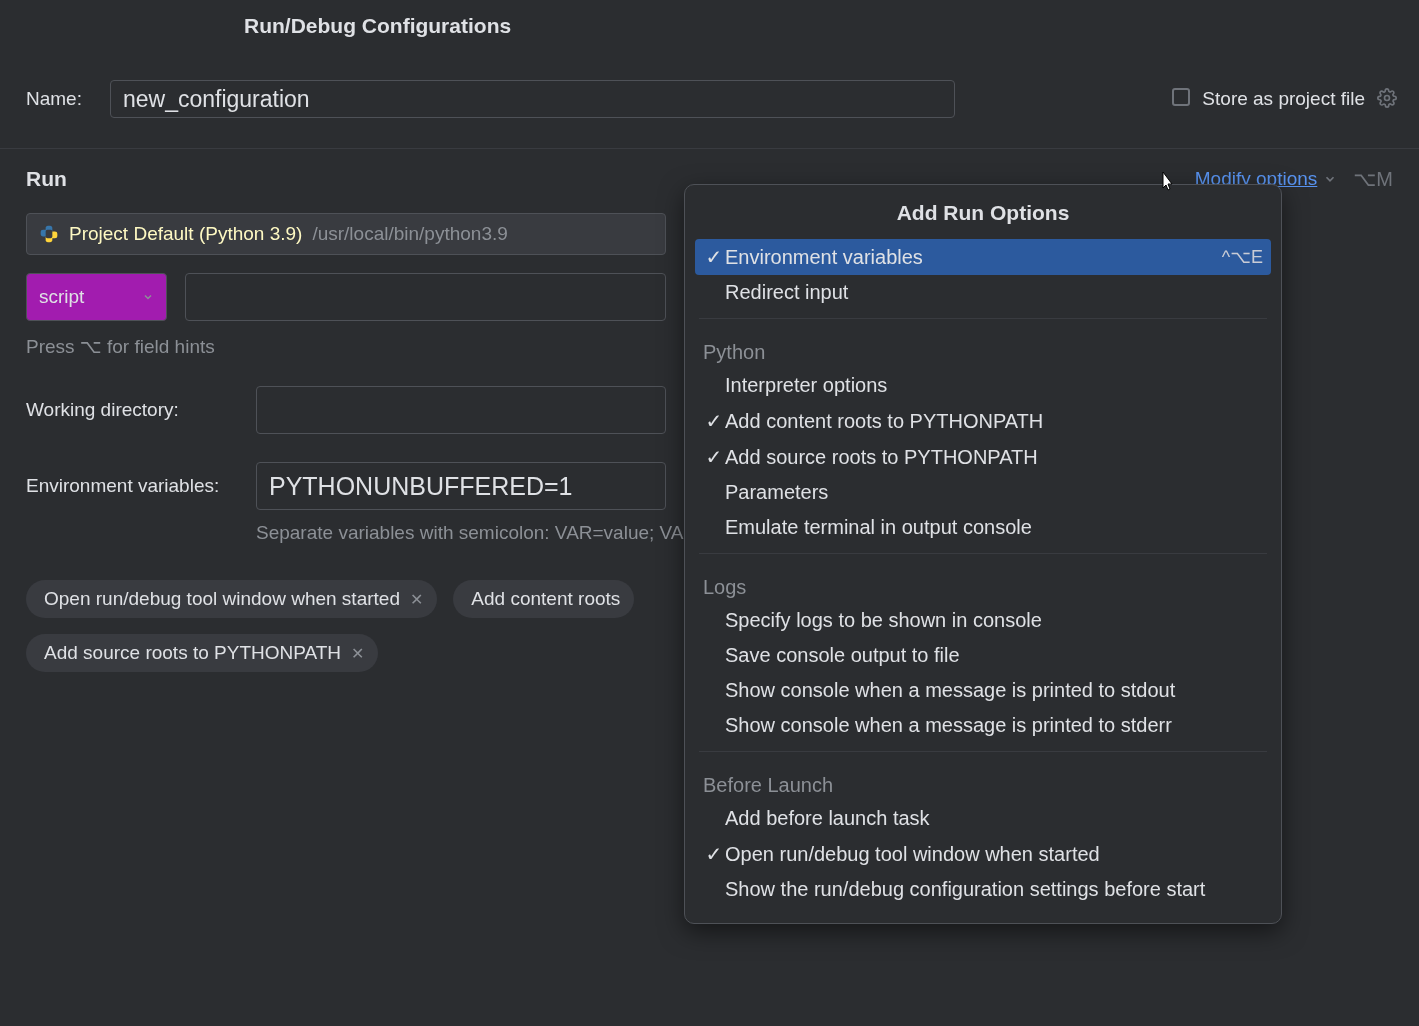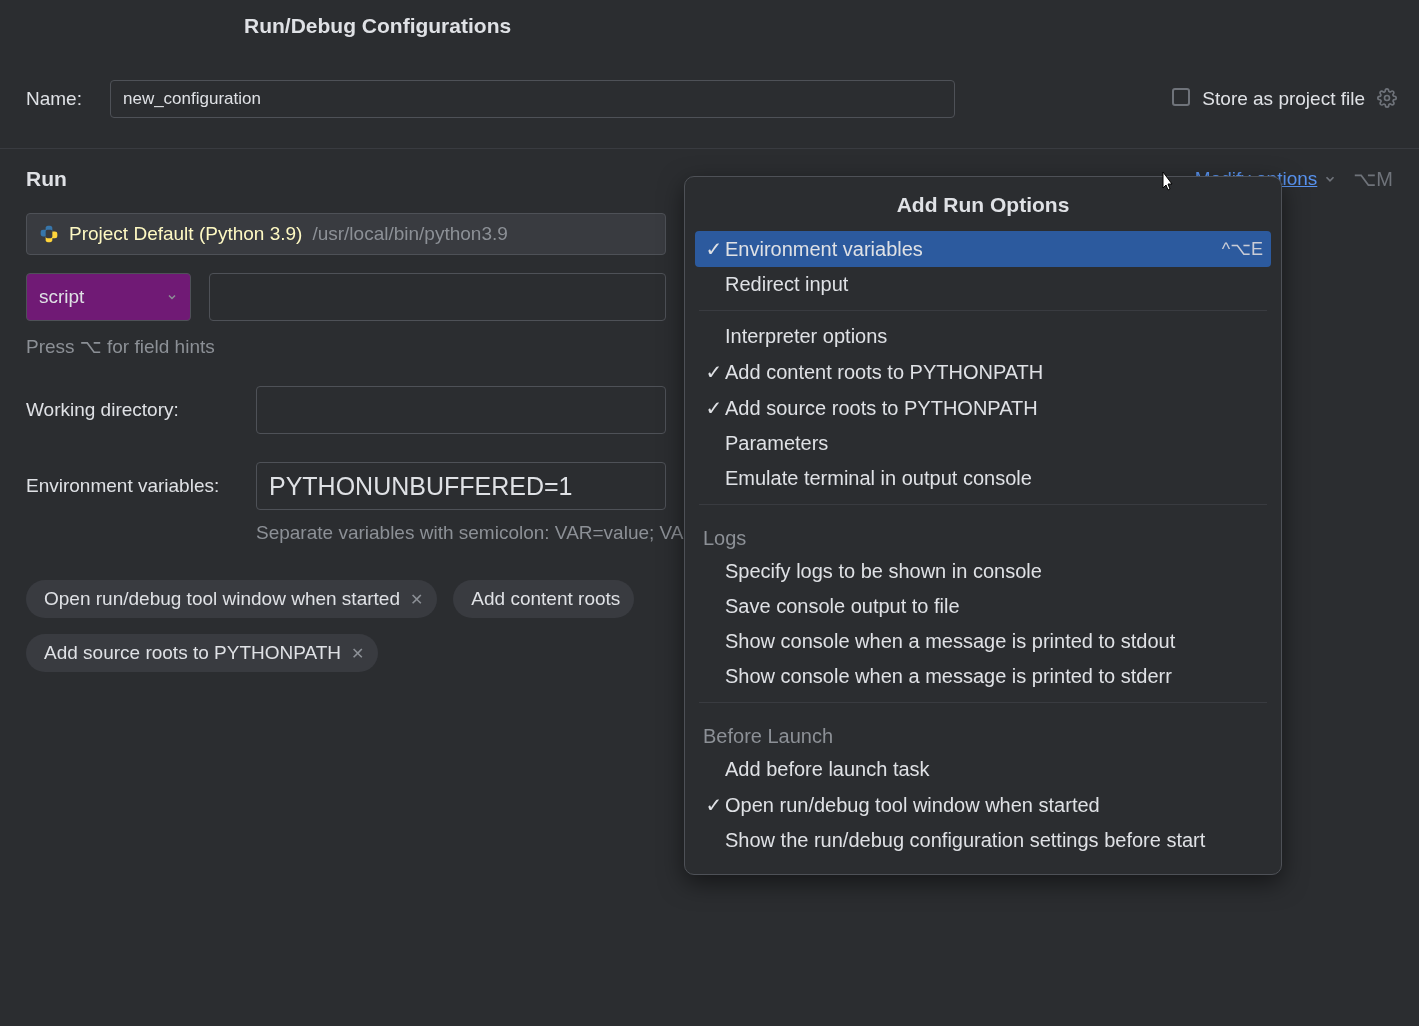--- a/index.html
+++ b/index.html
@@ -32,21 +32,21 @@
     .name-label {
       color: #dfe1e5;
     }
     .name-input {
       flex: 0 0 845px;
       background-color: #2b2d30;
       border: 1px solid #4e5157;
       border-radius: 4px;
       padding: 7px 12px;
       color: #dfe1e5;
-      font-size: 17px;
+      font-size: 23px;
       outline: none;
       height: 38px;
     }
     .store-group {
       display: flex;
       gap: 12px;
       margin-left: auto;
     }
     .checkbox {
       width: 18px;
@@ -123,22 +123,22 @@
     .interpreter-path {
       color: #8c9096;
     }
     .script-row {
       display: flex;
       gap: 18px;
       margin: 18px 26px 0 26px;
       width: 640px;
     }
     .script-select {
-      width: 165px;
-      background-color: #701a75;
+      width: 141px;
+      background-color: #a21caf;
       border: 1px solid #4e5157;
       border-radius: 4px;
       padding: 6px 12px;
       display: flex;
       align-items: center;
       justify-content: space-between;
       cursor: pointer;
     }
     .script-input {
       flex: 1;
@@ -196,21 +196,21 @@
       font-size: 19px;
     }
     .chip-close {
       color: #8c9096;
       cursor: pointer;
       font-size: 16px;
     }
     .popup {
       position: absolute;
       left: 684px;
-      top: 176px;
+      top: 184px;
       width: 598px;
       background-color: #2b2d30;
       border: 1px solid #4e5157;
       border-radius: 10px;
       box-shadow: 0 8px 24px rgba(0,0,0,0.5);
       padding-bottom: 16px;
     }
     .popup-title {
       text-align: center;
       font-weight: 600;
@@ -356,20 +356,21 @@
     <span class="popup-check">✓</span>
     <span class="popup-label">Environment variables</span>
     <span class="popup-shortcut">^⌥E</span>
   </div>
   <div class="popup-item">
     <span class="popup-check"></span>
     <span class="popup-label">Redirect input</span>
   </div>
 
   <hr class="popup-divider">
+  <div class="popup-section-header">Python</div>
 
   <div class="popup-item">
     <span class="popup-check"></span>
     <span class="popup-label">Interpreter options</span>
   </div>
   <div class="popup-item">
     <span class="popup-check">✓</span>
     <span class="popup-label">Add content roots to PYTHONPATH</span>
   </div>
   <div class="popup-item">

